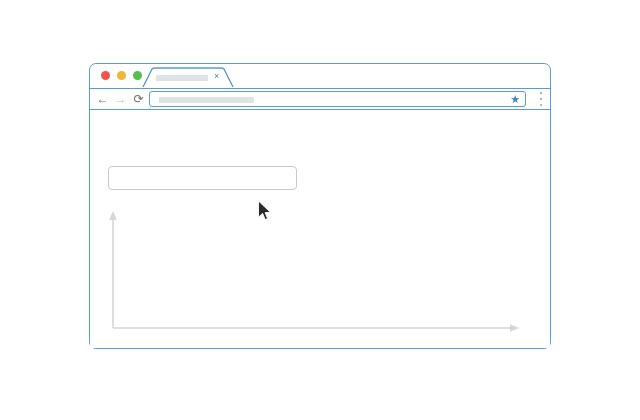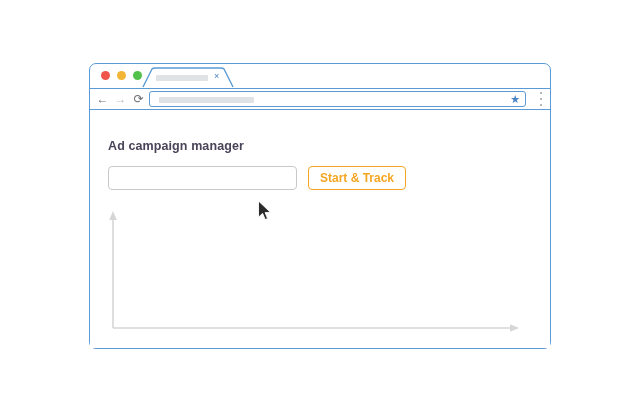--- a/index.html
+++ b/index.html
@@ -264,25 +264,23 @@
 
     <div id="menu-button">
       <i></i>
       <i></i>
       <i></i>
     </div>
   </div>
 
   <div id="page-content">
 
-    <div id="page-title">Ad campaign manager</div>
 
     <input id="campaign-input" type="text" placeholder="" style="">
 
-    <button id="start-track-button">Start &amp; Track</button>
 
     <div id="chart-area">
       <svg width="440" height="135" viewBox="0 0 440 135" aria-hidden="true">
 
         <line x1="15" y1="14" x2="15" y2="123" stroke="#d6d6d6" stroke-width="1.6"></line>
         <polygon points="15,6 11.2,15 18.8,15" fill="#d6d6d6"></polygon>
 
         <line x1="15" y1="123" x2="412" y2="123" stroke="#d6d6d6" stroke-width="1.6"></line>
         <polygon points="421,123 412,119.2 412,126.8" fill="#d6d6d6"></polygon>
       </svg>

